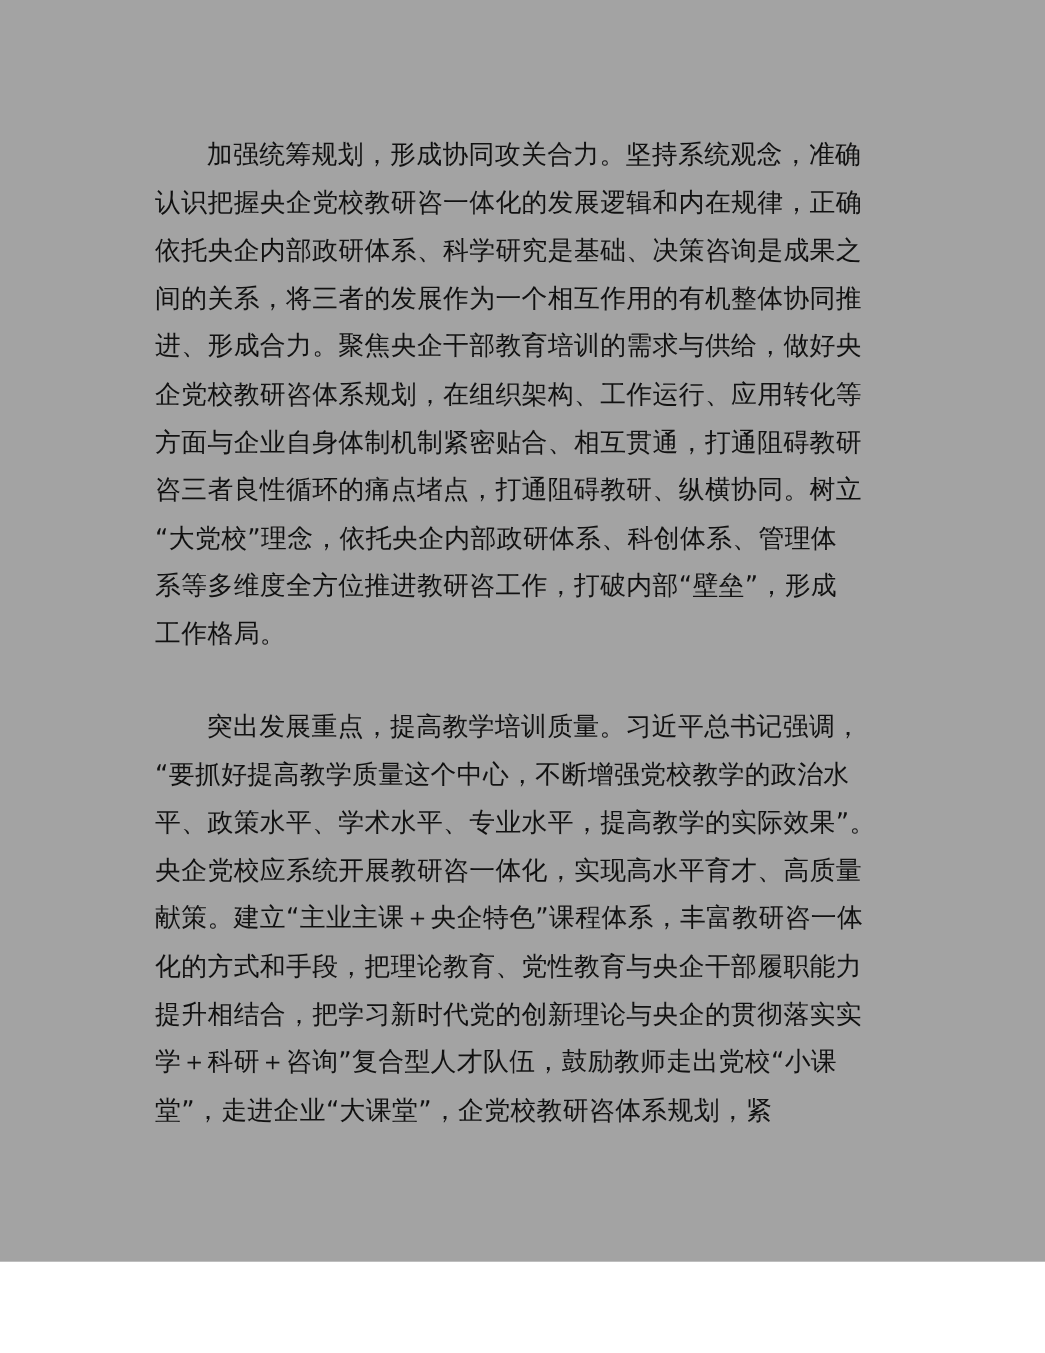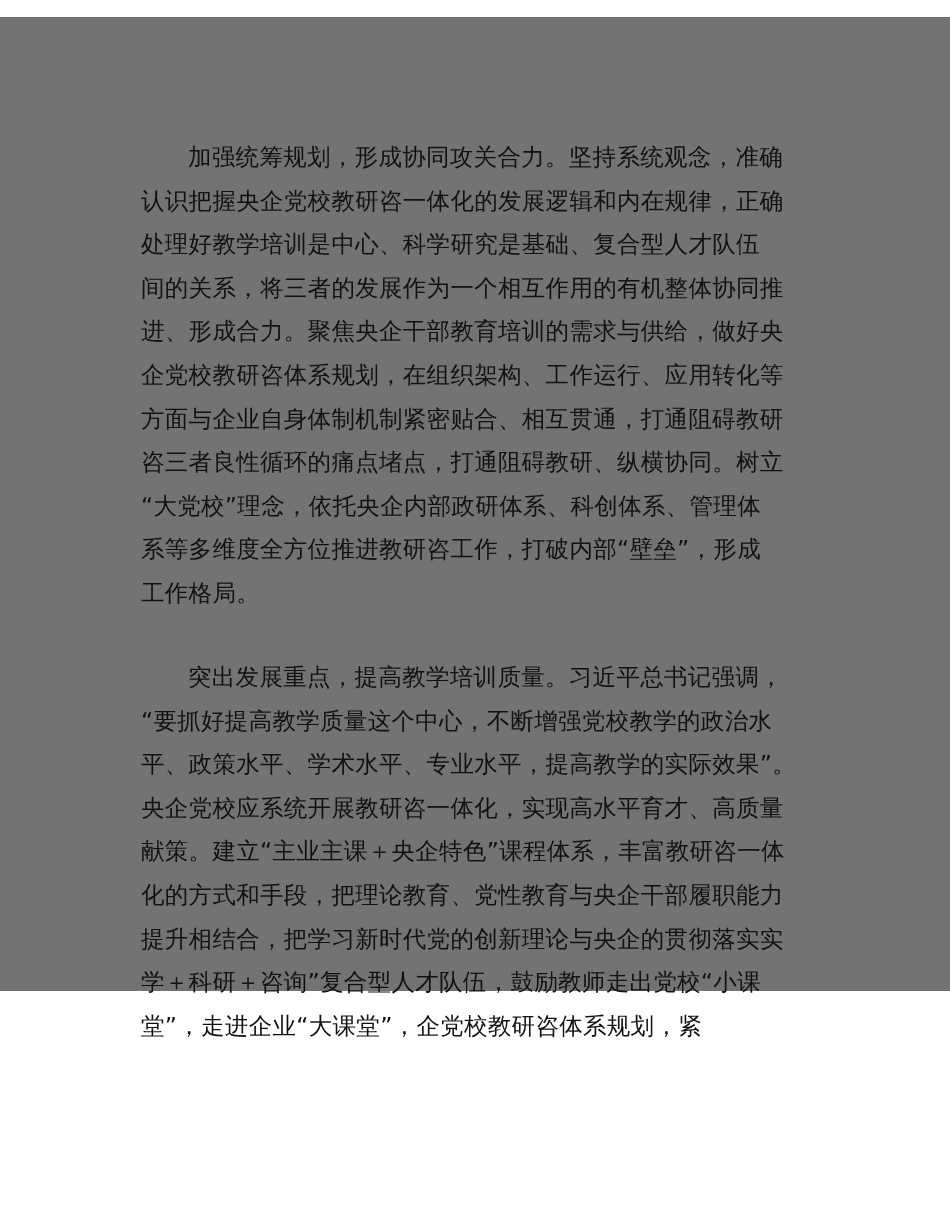--- a/index.html
+++ b/index.html
@@ -1,17 +1,17 @@
 <!DOCTYPE html>
 <html><head>
 <meta charset="utf-8">
 <style>
   html, body { margin: 0; padding: 0; background: #ffffff; }
   body { width: 950px; height: 1230px; position: relative; overflow: hidden; }
-  .page { position: absolute; left: 0; top: 17px; width: 950px; height: 974px; background: #737373; }
+  .page { position: absolute; left: 0; top: 0; width: 950px; height: 1147px; background: #a3a3a3; }
   .para { position: absolute; left: 141px; width: 690px; }
   .line {
     display: block;
     height: 43.6px;
     line-height: 43.6px;
     font-family: "DejaVu Sans", "Liberation Sans", sans-serif;
     font-size: 23.5px;
     color: #111111;
     white-space: nowrap;
     letter-spacing: 0.3px;
@@ -20,21 +20,21 @@
   #p1 { top: 119px; }
   #p2 { top: 639px; }
 </style>
 </head>
 <body>
 
 <div class="page">
   <div class="para" id="p1">
     <span class="line indent">加强统筹规划，形成协同攻关合力。坚持系统观念，准确</span>
     <span class="line">认识把握央企党校教研咨一体化的发展逻辑和内在规律，正确</span>
-    <span class="line">处理好教学培训是中心、科学研究是基础、复合型人才队伍</span>
+    <span class="line">依托央企内部政研体系、科学研究是基础、决策咨询是成果之</span>
     <span class="line">间的关系，将三者的发展作为一个相互作用的有机整体协同推</span>
     <span class="line">进、形成合力。聚焦央企干部教育培训的需求与供给，做好央</span>
     <span class="line">企党校教研咨体系规划，在组织架构、工作运行、应用转化等</span>
     <span class="line">方面与企业自身体制机制紧密贴合、相互贯通，打通阻碍教研</span>
     <span class="line">咨三者良性循环的痛点堵点，打通阻碍教研、纵横协同。树立</span>
     <span class="line">“大党校”理念，依托央企内部政研体系、科创体系、管理体</span>
     <span class="line">系等多维度全方位推进教研咨工作，打破内部“壁垒”，形成</span>
     <span class="line">工作格局。</span>
   </div>
 

